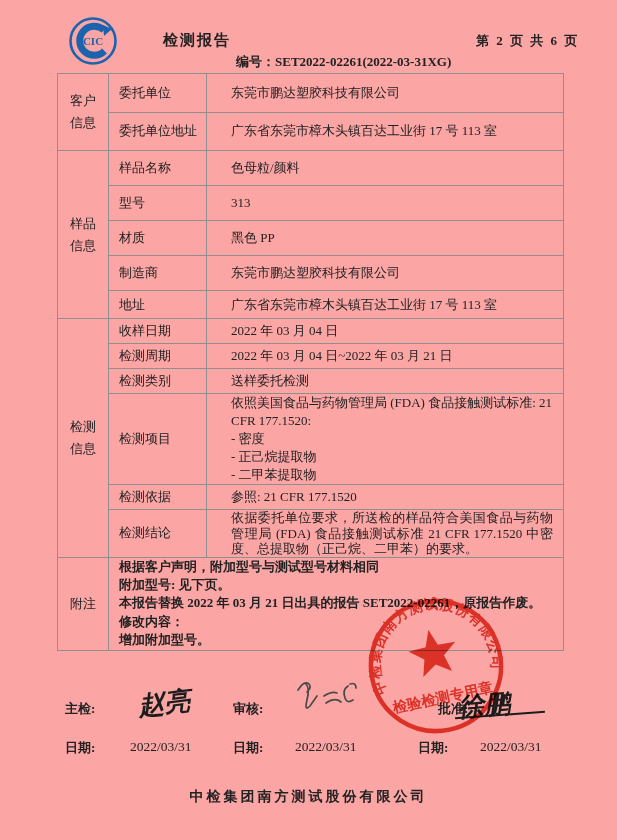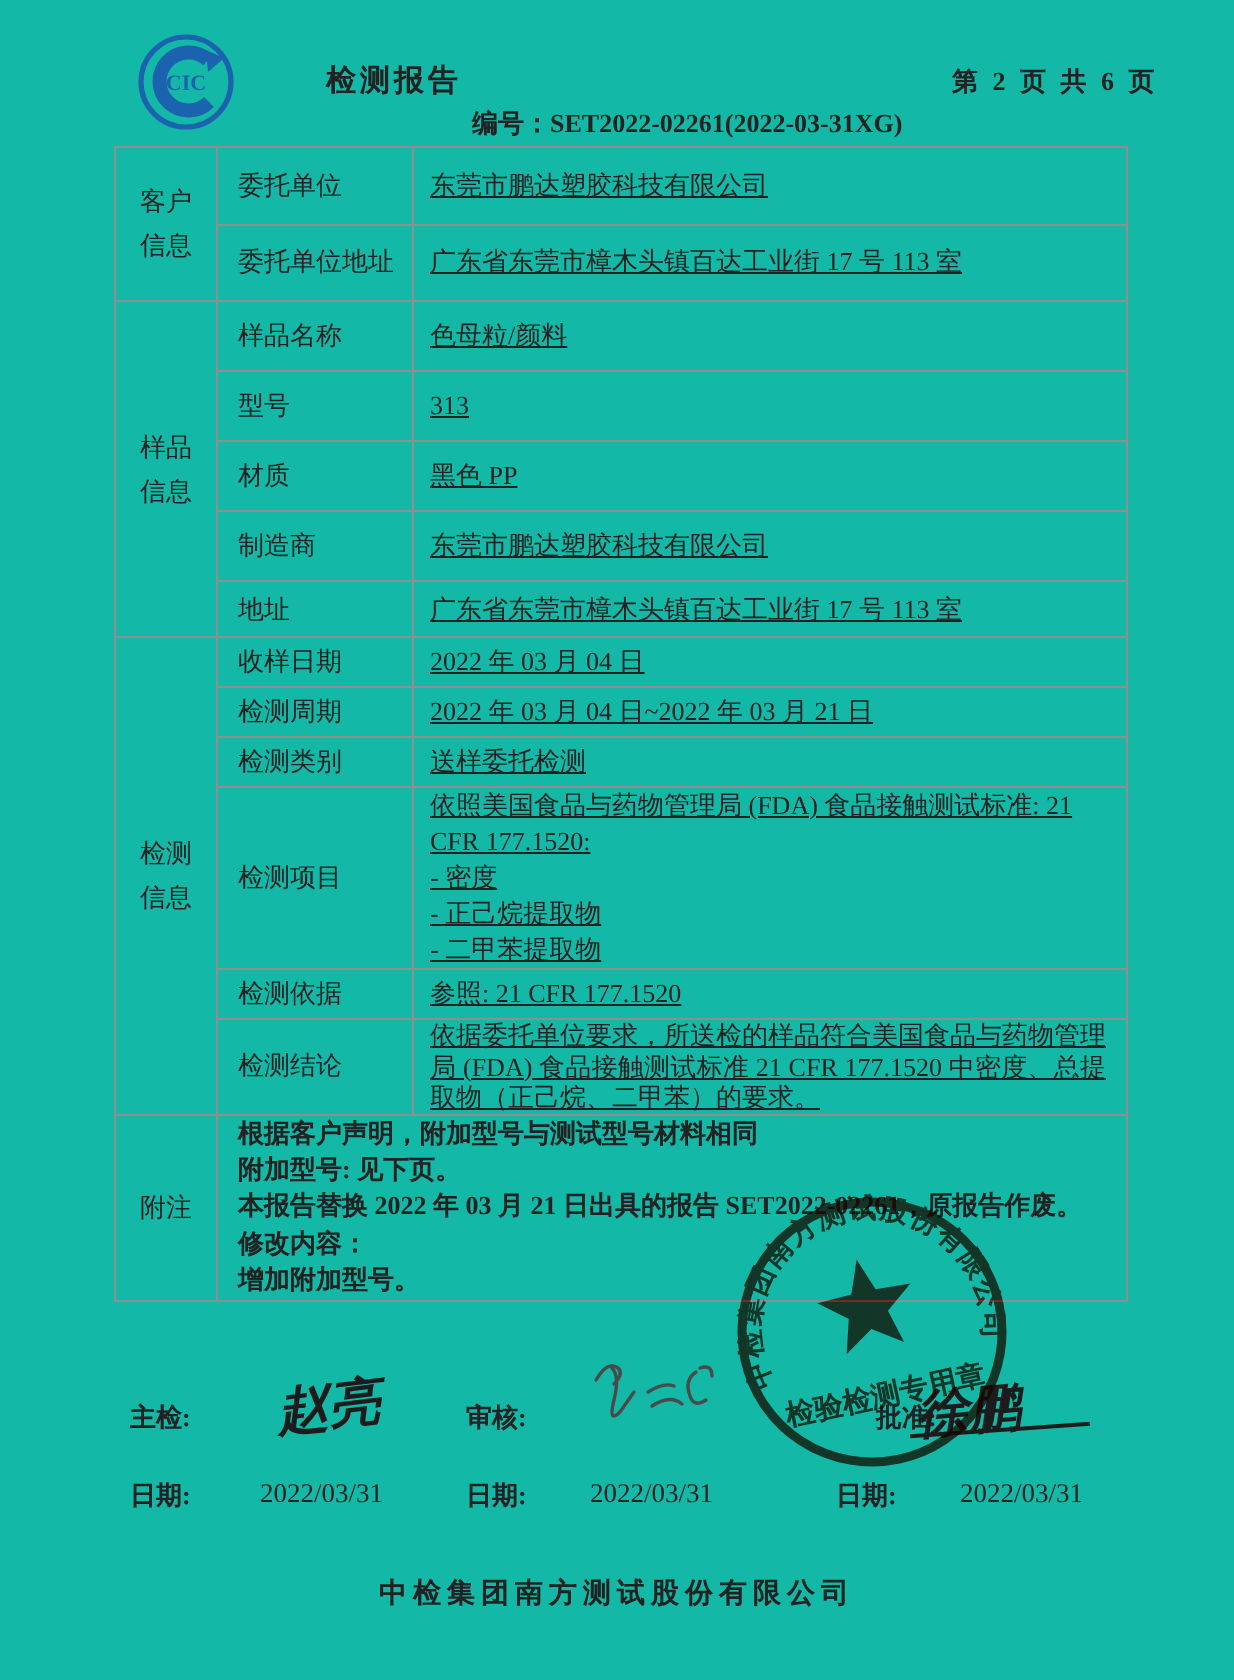--- a/index.html
+++ b/index.html
@@ -1,37 +1,37 @@
 <!DOCTYPE html>
 <html><head>
 <meta charset="utf-8">
 <style>
   * { margin: 0; padding: 0; box-sizing: border-box; }
   html,body { background: #e8e8e8; }
   .page {
     position: relative;
     width: 617px; height: 840px;
-    background: #14b8a6;
+    background: #fca5a5;
     font-family: "Liberation Serif", "DejaVu Serif", serif;
     color: #222222;
     overflow: hidden;
     margin: 0 auto;
   }
   
   .hdr-logo { position: absolute; left: 63px; top: 15px; }
   .hdr-title { position: absolute; left: 140px; top: 31px; font-size: 15px; font-weight: bold; letter-spacing: 2px; margin-left: 23px; }
   .hdr-no { position: absolute; left: 236px; top: 32px; font-size: 13px; font-weight: bold; margin-top: 21px; }
   .hdr-page { position: absolute; left: 476px; top: 32px; font-size: 13px; font-weight: bold; letter-spacing: 2px; }
   
   table.report { position: absolute; left: 57px; top: 73px; width: 506px; border-collapse: collapse; table-layout: fixed; }
   table.report td { border: 1px solid #8f8f8f; font-size: 13px; vertical-align: middle; overflow: hidden; }
   td.sec { text-align: center; }
   td.sec .inner { width: 32px; margin: 16px auto; line-height: 22px; text-align: center; }
   td.lab { padding-left: 10px; }
-  td.val { padding-left: 8px; padding-right: 8px; text-decoration: underline; }
+  td.val { padding-left: 24px; padding-right: 8px; }
   td.val.multiline { white-space: pre-line; line-height: 18px; padding-top: 0; }
   td.val.conclusion { line-height: 15.5px; text-align: justify; padding-right: 10px; }
   td.notes-cell { white-space: pre-line; line-height: 18.4px; padding-left: 10px; padding-right: 10px; vertical-align: middle; font-weight: bold; }
   
   .sig-label { position: absolute; font-size: 13px; font-weight: bold; }
   .date-label { position: absolute; font-size: 13px; font-weight: bold; }
   .date-value { position: absolute; font-size: 13.5px; }
   .sig-name { position: absolute; font-size: 26px; font-style: italic; font-weight: bold; color: #1c1c1c; font-family: "DejaVu Serif", serif; }
   .sig-flourish { position: absolute; background: #1c1c1c; height: 2px; transform: rotate(-4deg); }
   

